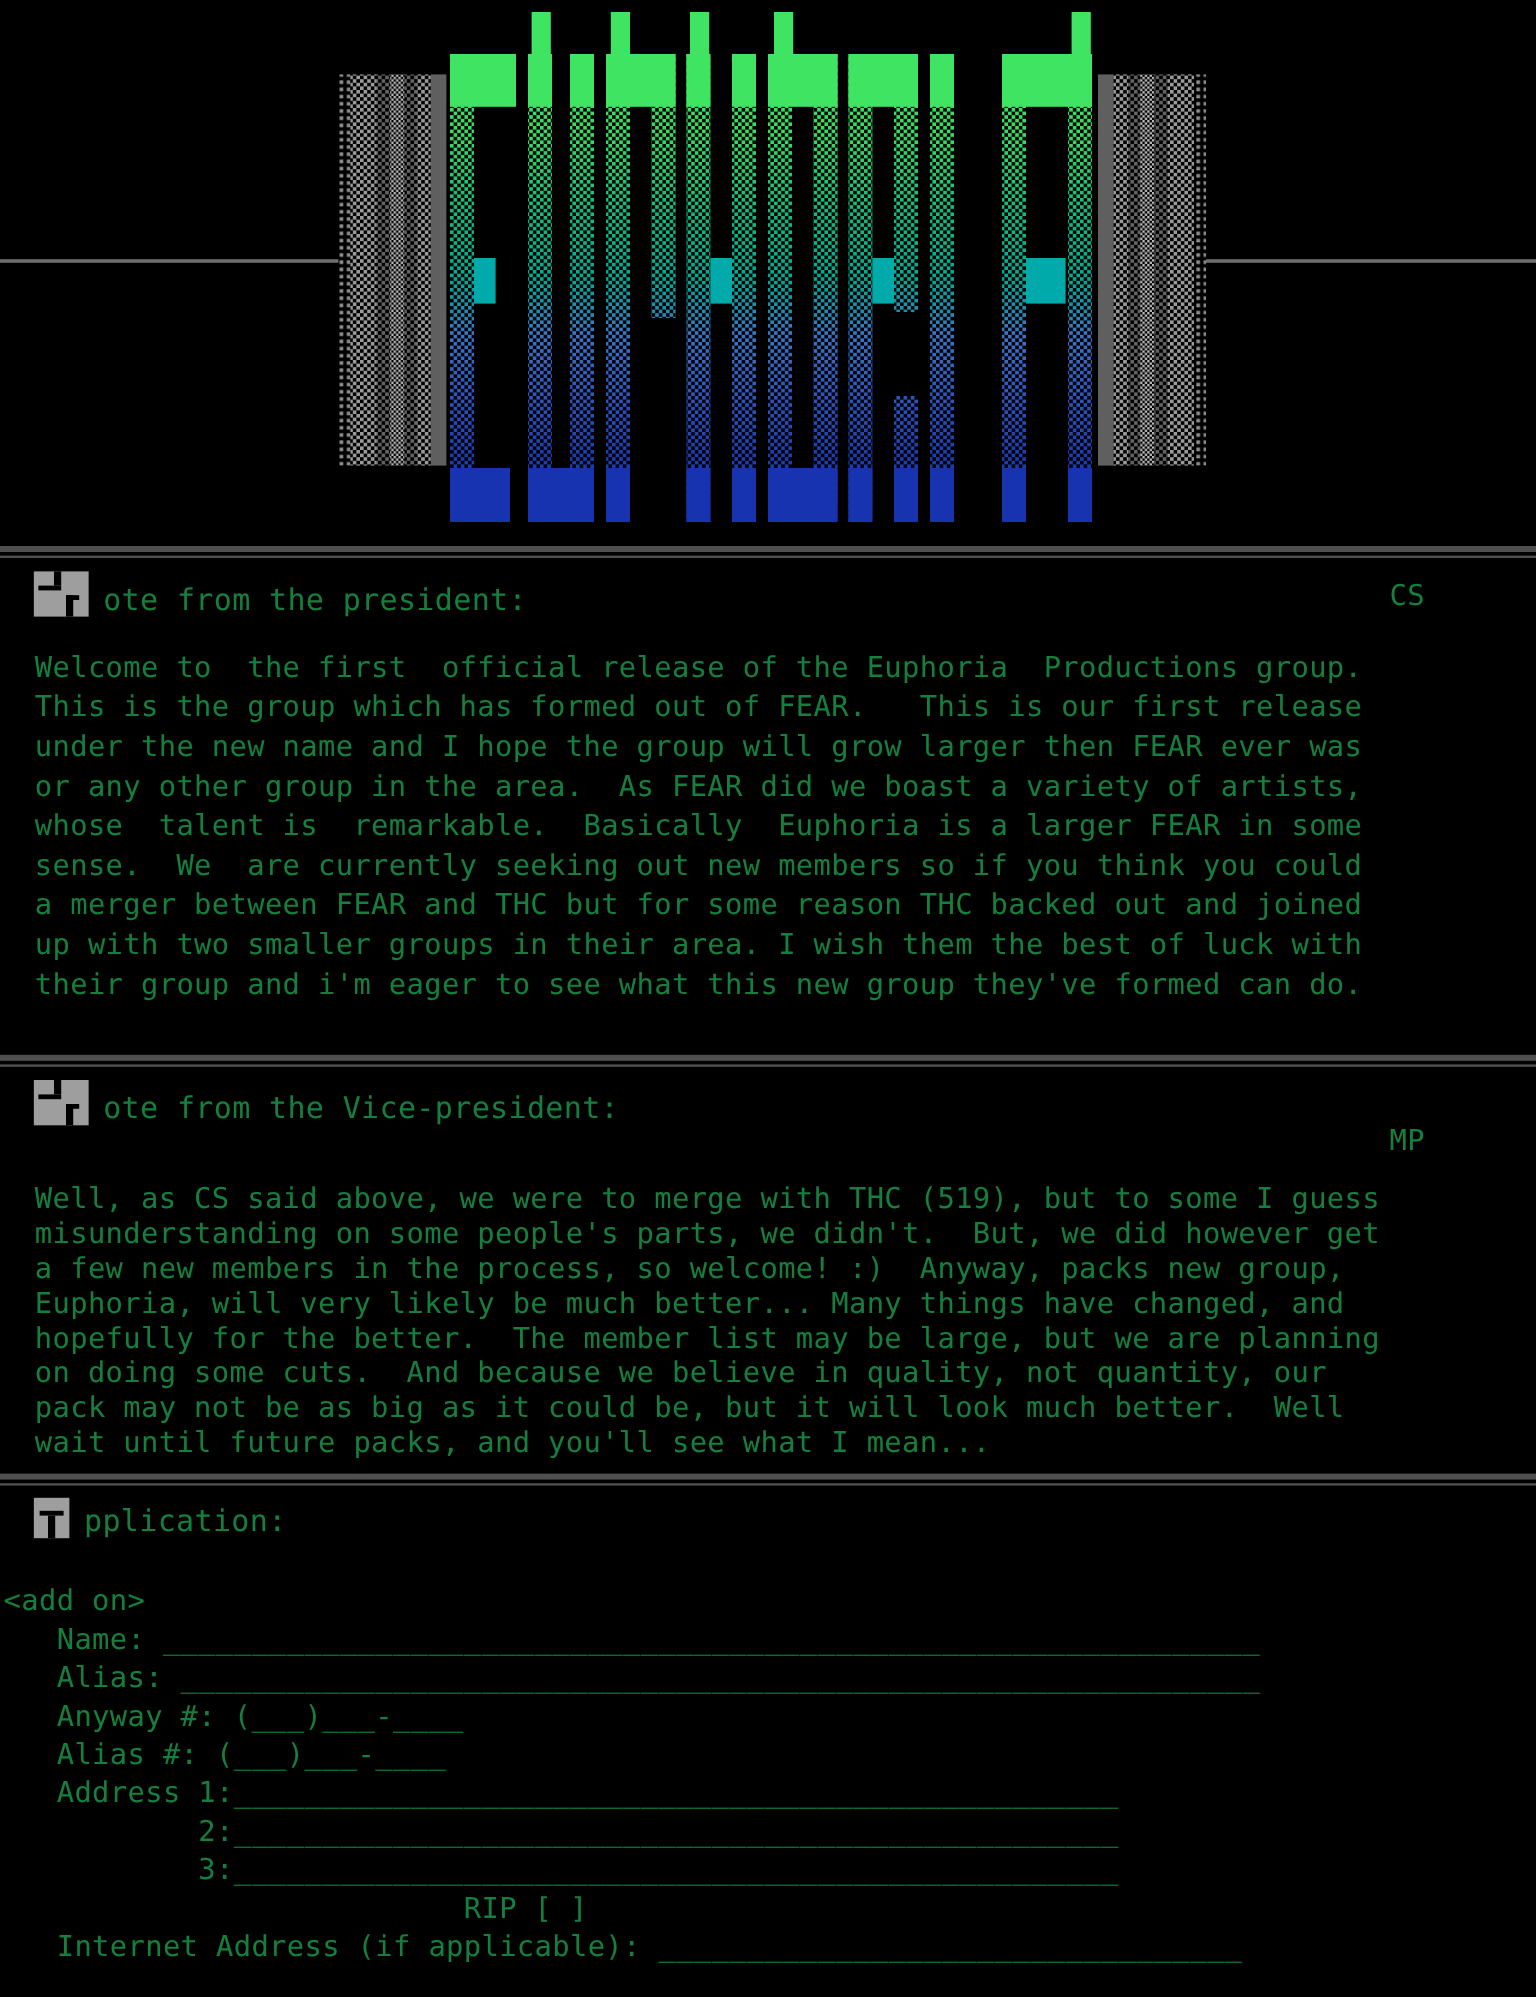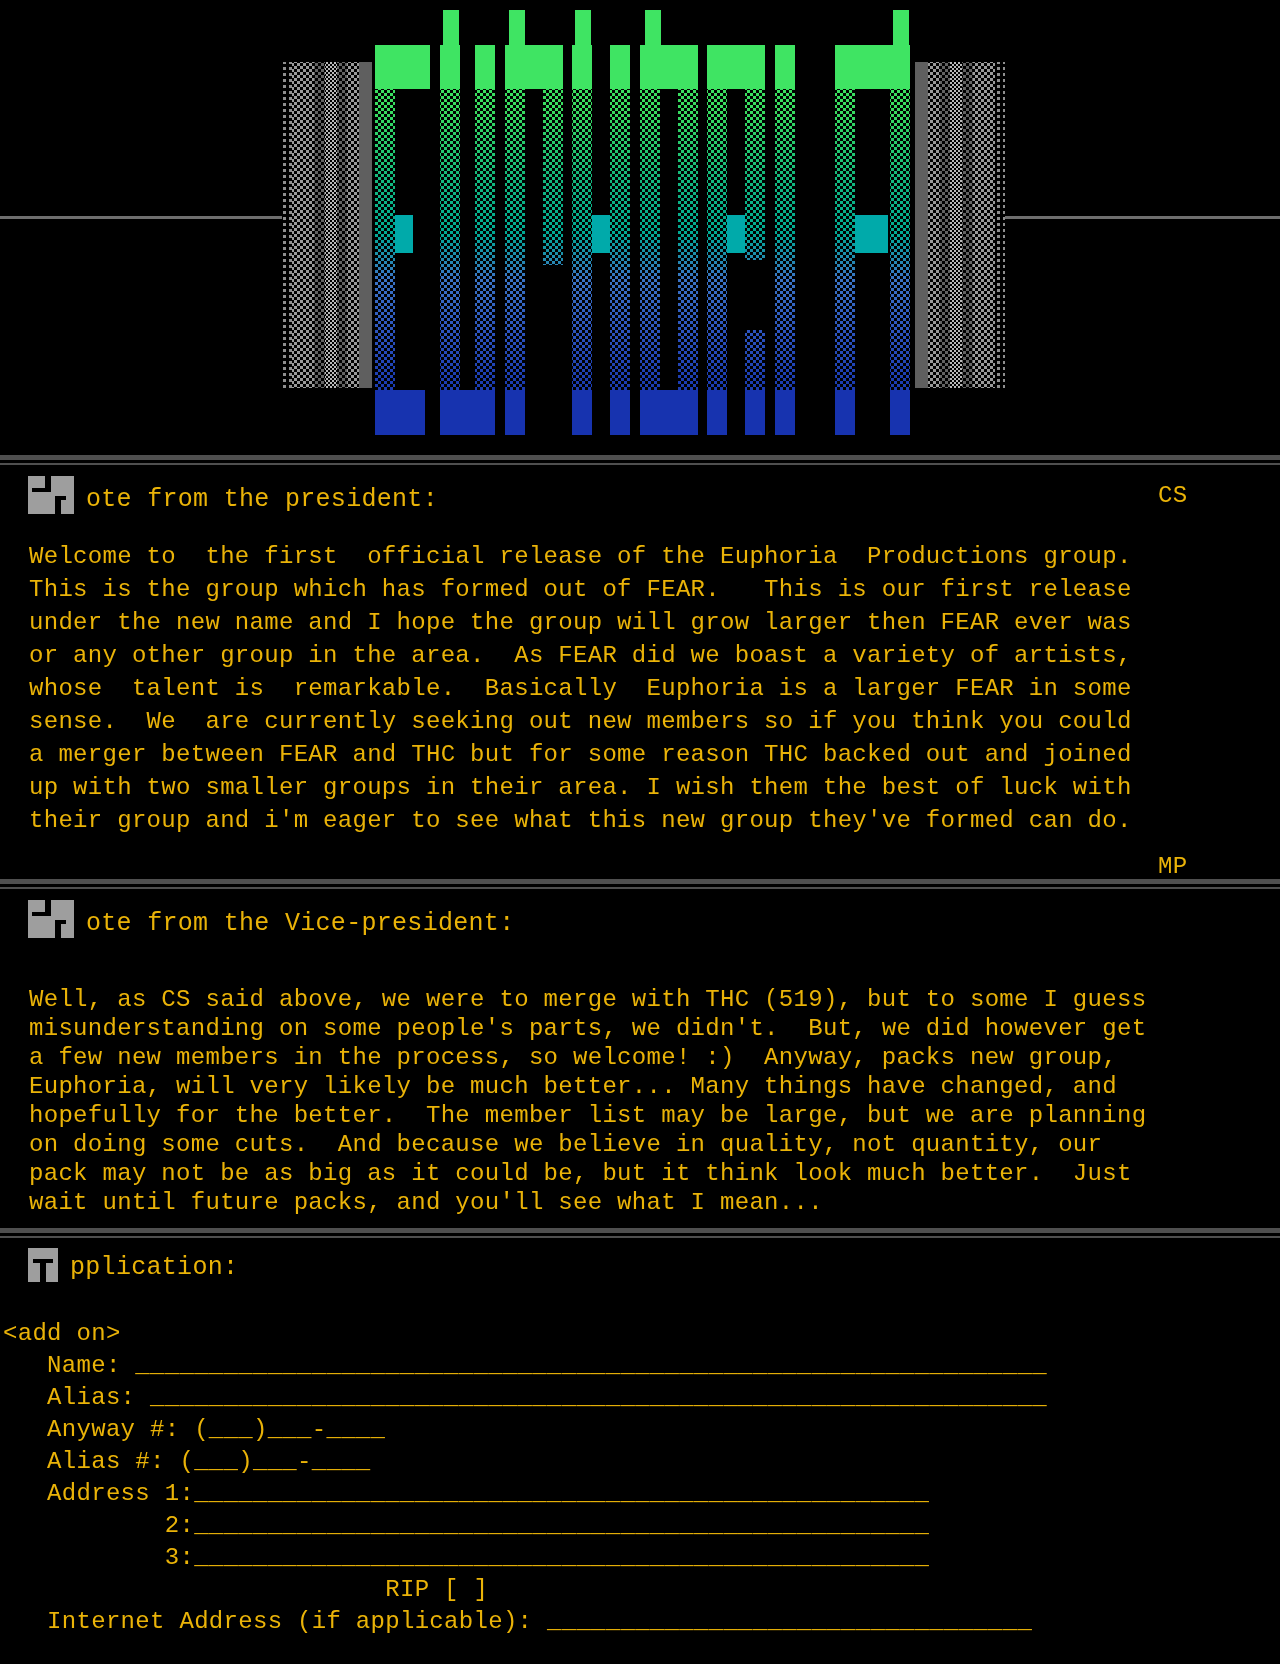--- a/index.html
+++ b/index.html
@@ -4,21 +4,21 @@
 <style>
   html,body { margin:0; padding:0; background:#000; }
   body {
     width:1280px; height:1664px; position:relative; overflow:hidden;
     font-family:"DejaVu Sans Mono","Liberation Mono",monospace;
   }
   .screen { position:absolute; inset:0; background:#000; }
   .logo-svg { position:absolute; top:0; left:0; }
   .sep { position:absolute; left:0; width:1280px; background:#4f4f4f; }
   .tline {
-    white-space:pre; color:#eab308; font-size:24px; letter-spacing:0.3px;font-family:Liberation Mono, monospace;
+    white-space:pre; color:#15803d; font-size:24px; letter-spacing:0.3px;
   }
   .para { position:absolute; left:29px; }
   .form { position:absolute; left:3px; line-height:32px; }
   .hdr { position:absolute; display:flex; align-items:flex-end; column-gap:12px; }
   .hdr .tline { font-size:25px; }
   .initials { position:absolute; left:1158px; }
   .dropcap { display:block; }
 </style>
 </head>
 <body>
@@ -181,30 +181,30 @@
       <rect width="46" height="38" fill="#9e9e9e"></rect>
       <g fill="#000">
         <rect x="17" y="0" width="6" height="12"></rect>
         <rect x="4" y="12" width="19" height="4"></rect>
         <rect x="27" y="20" width="6" height="18"></rect>
         <rect x="27" y="20" width="11" height="4"></rect>
       </g>
     </svg>
     <span class="tline">ote from the Vice-president:</span>
   </div>
-  <div class="initials tline" style="top:853px">MP</div>
+  <div class="initials tline" style="top:936px">MP</div>
 
   <div class="para" style="top:985px;line-height:29px">
     <div class="tline">Well, as CS said above, we were to merge with THC (519), but to some I guess</div>
     <div class="tline">misunderstanding on some people's parts, we didn't.  But, we did however get</div>
     <div class="tline">a few new members in the process, so welcome! :)  Anyway, packs new group,</div>
     <div class="tline">Euphoria, will very likely be much better... Many things have changed, and</div>
     <div class="tline">hopefully for the better.  The member list may be large, but we are planning</div>
     <div class="tline">on doing some cuts.  And because we believe in quality, not quantity, our</div>
-    <div class="tline">pack may not be as big as it could be, but it think look much better.  Just</div>
+    <div class="tline">pack may not be as big as it could be, but it will look much better.  Well</div>
     <div class="tline">wait until future packs, and you'll see what I mean...</div>
   </div>
 
   <div class="sep" style="top:1228px;height:5px"></div>
   <div class="sep" style="top:1236px;height:2px"></div>
 
   <div class="hdr" style="top:1248px;left:28px">
     <svg class="dropcap" width="30" height="34" viewBox="0 0 30 34">
       <rect width="30" height="34" fill="#9e9e9e"></rect>
       <g fill="#000">

